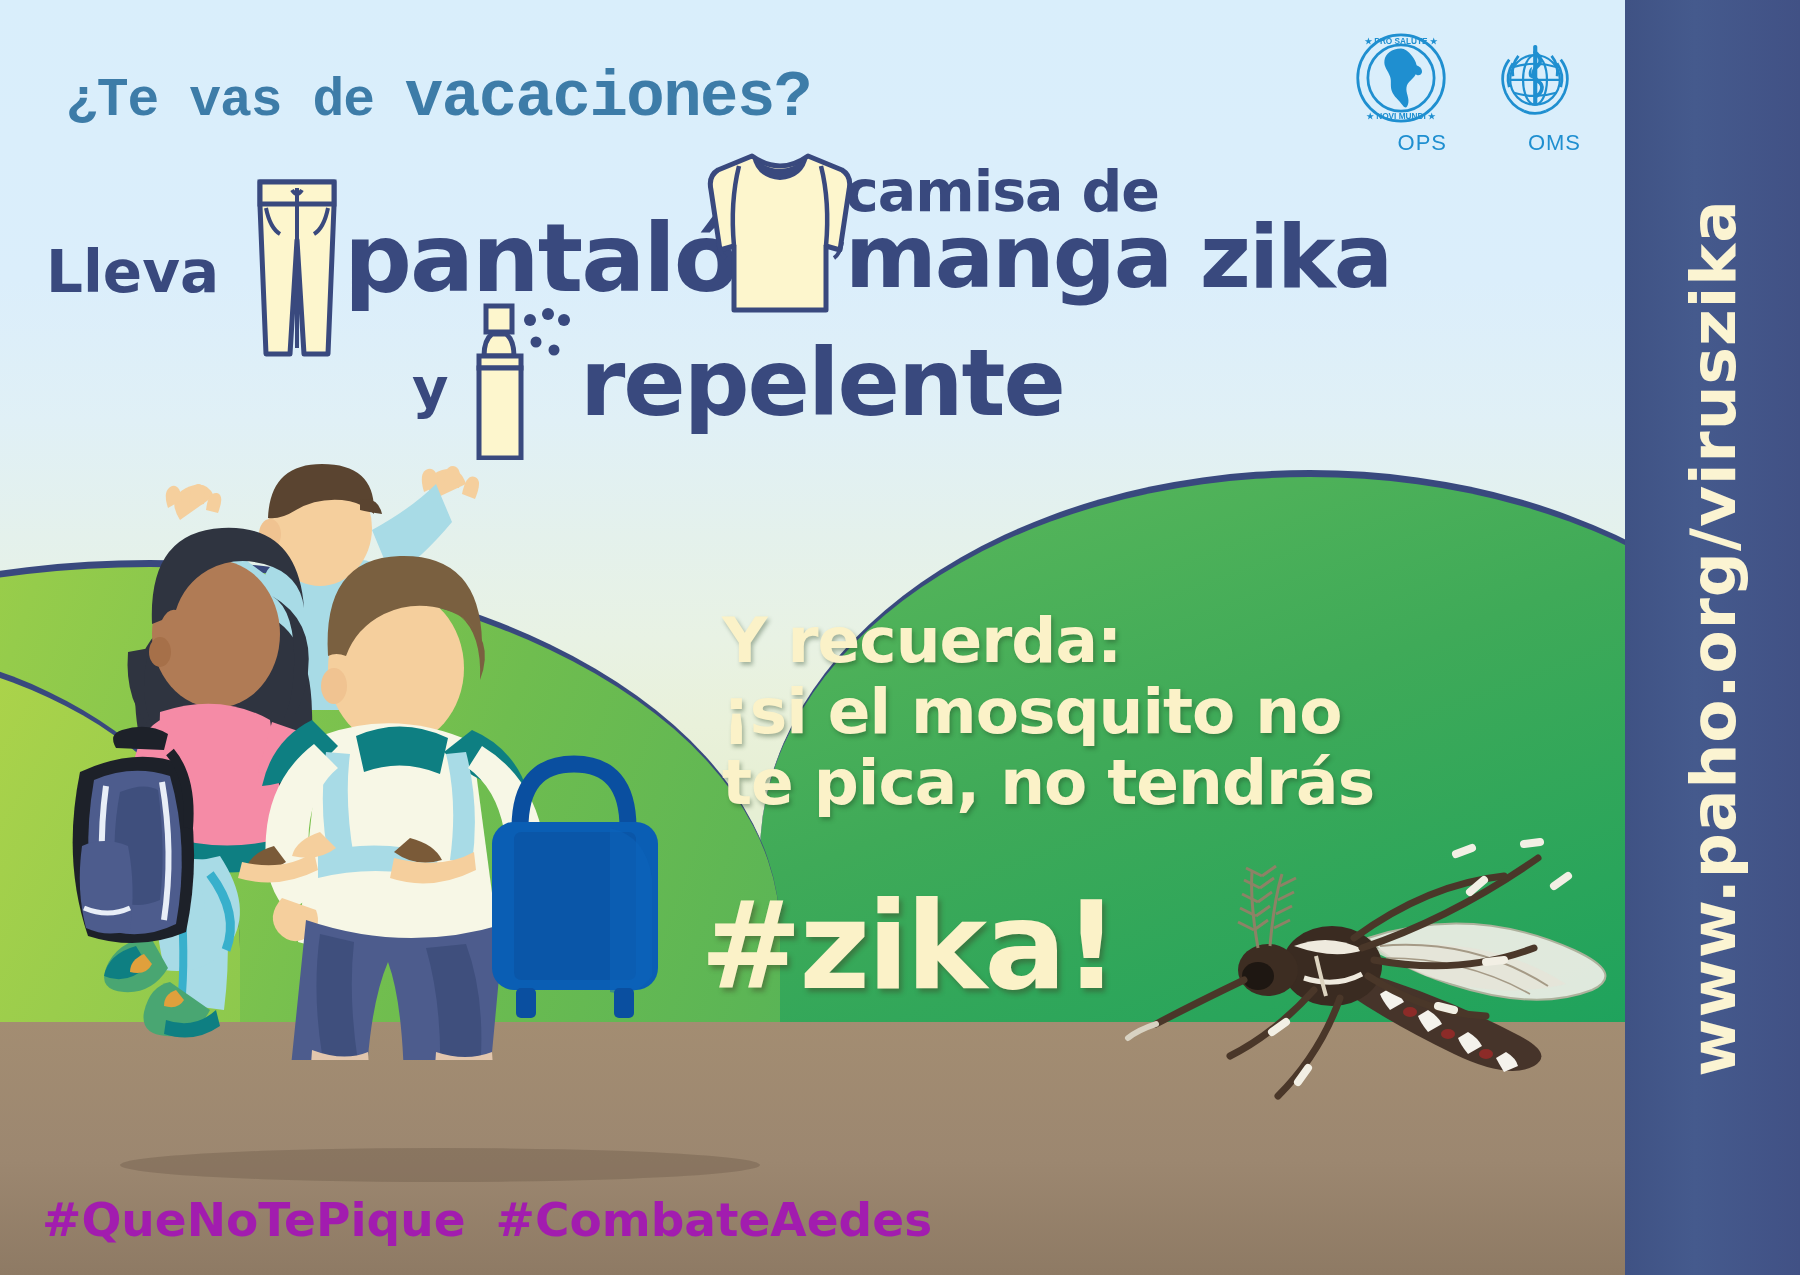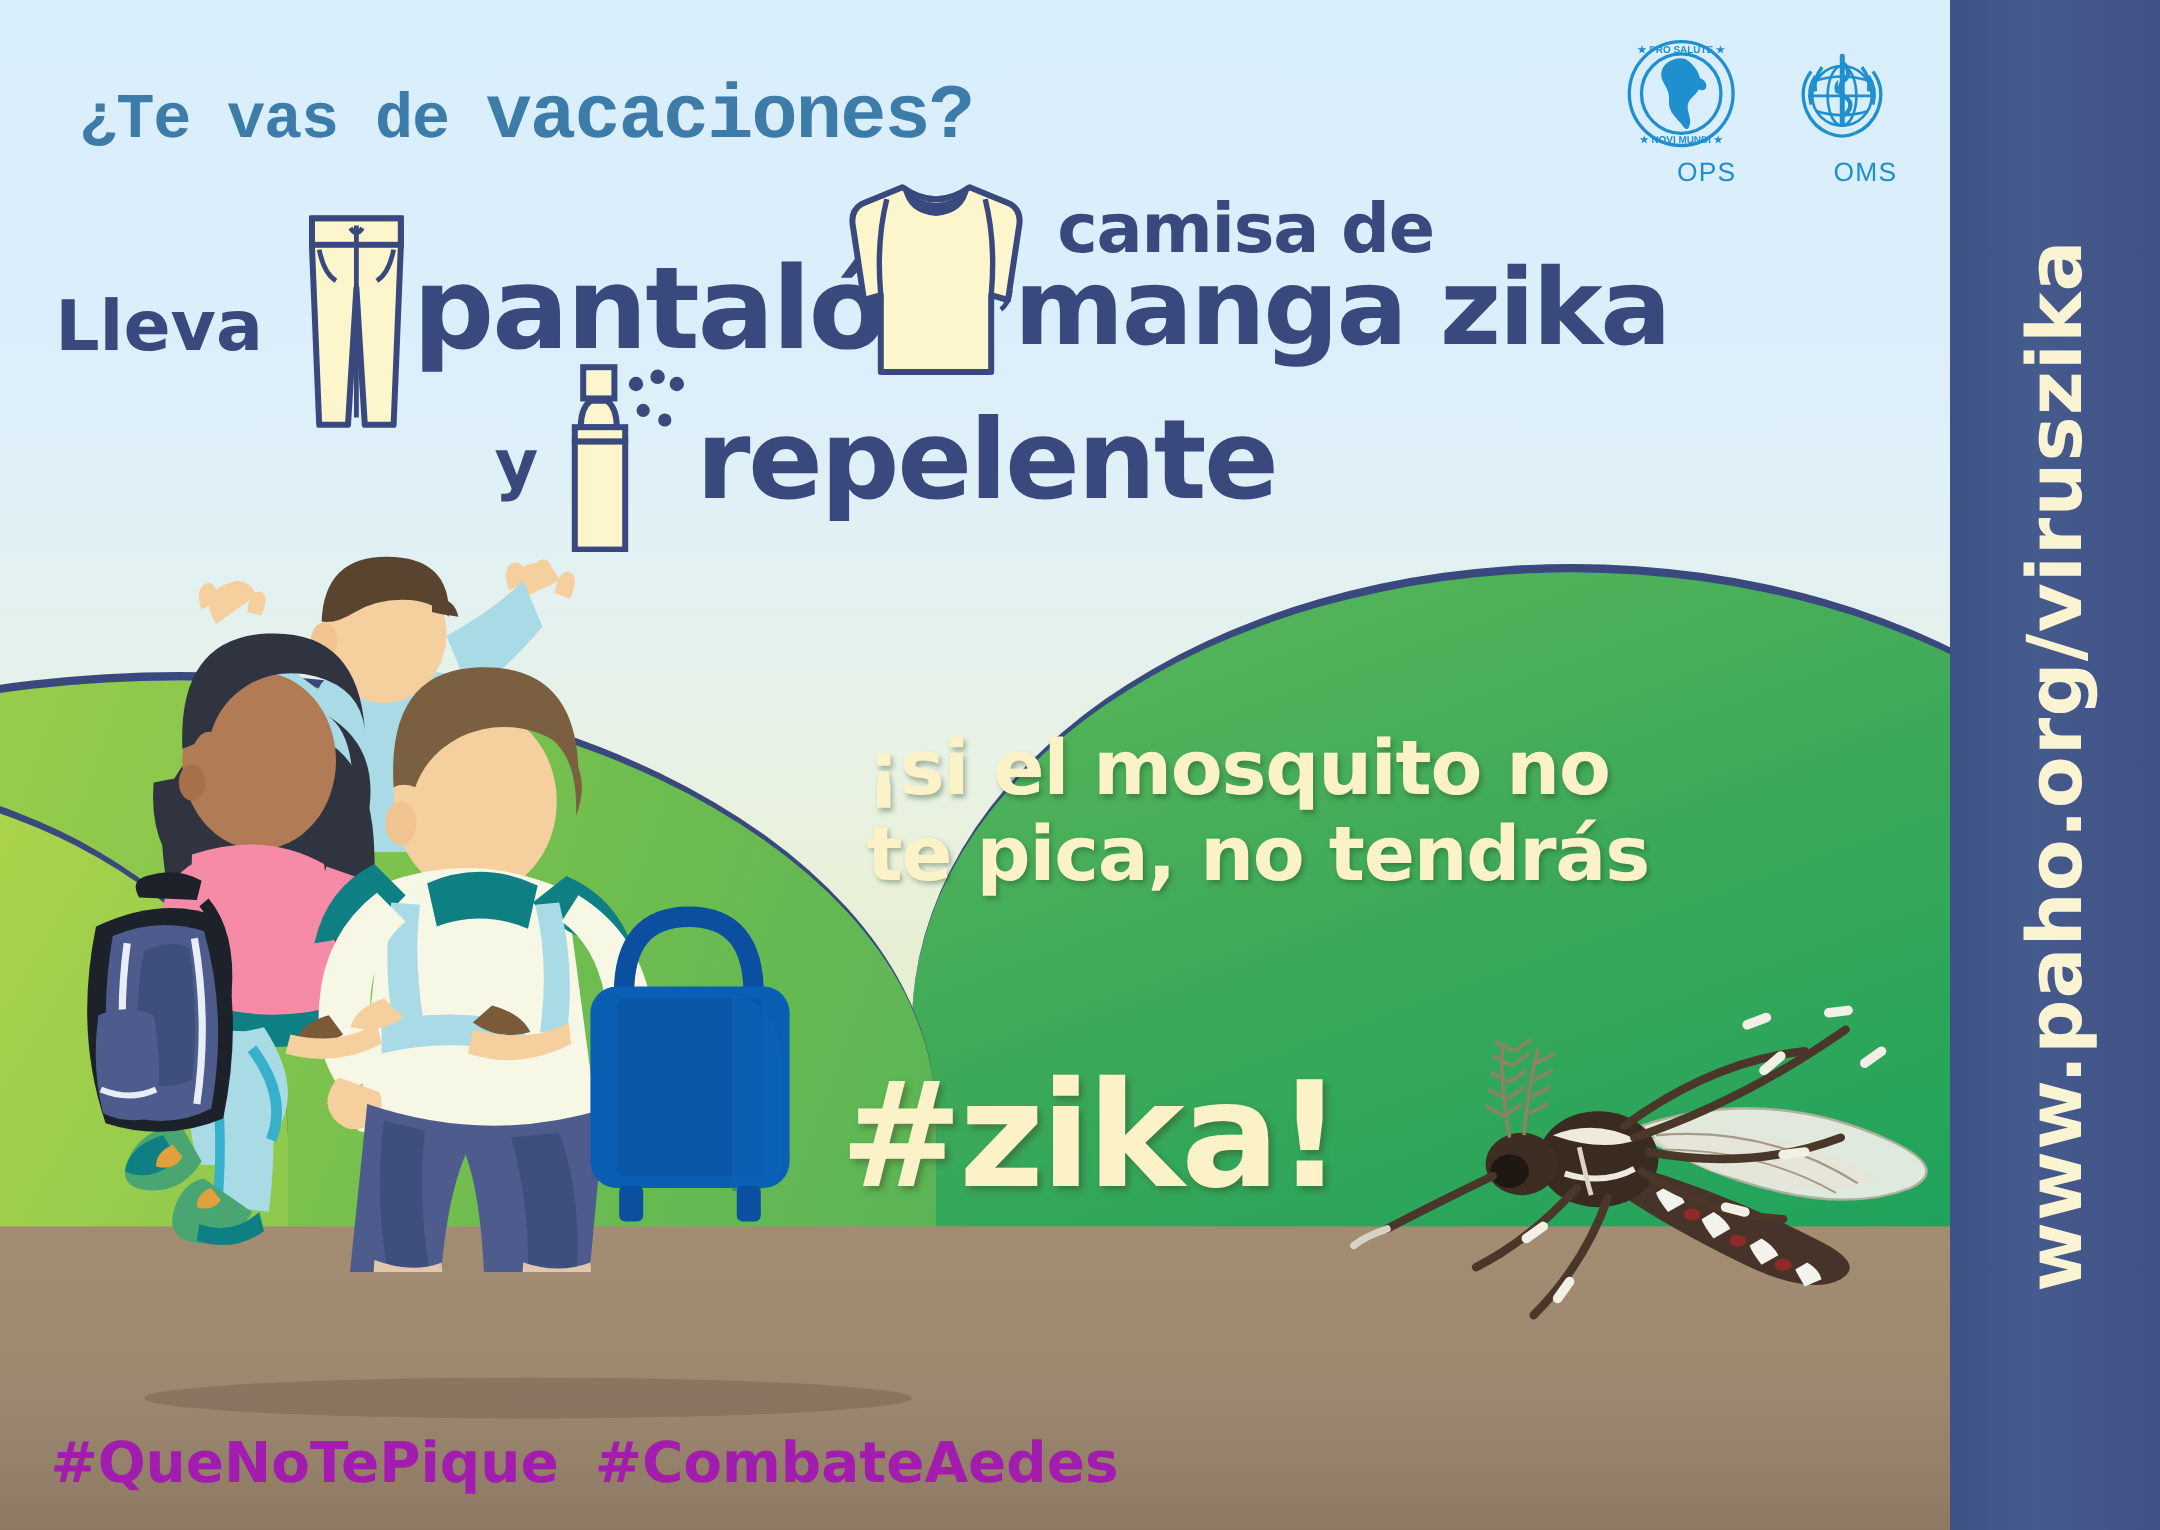--- a/index.html
+++ b/index.html
@@ -74,21 +74,21 @@
     position:absolute; left:0; top:42px; font-size:58px; font-weight:bold;
     color:#39497e; font-family:"DejaVu Sans", sans-serif;
   }
   .word-pantalon {
     position:absolute; left:298px; top:7px; font-size:95px; font-weight:bold;
     color:#39497e; font-family:"DejaVu Sans", sans-serif; letter-spacing:-2px;
   }
   .camisa-block { position:absolute; left:845px; top:165px; line-height:.92; }
   .camisa-small {
     font-size:57px; font-weight:bold; color:#39497e;
-    font-family:"DejaVu Sans", sans-serif; letter-spacing:-1px;margin-left:36px;
+    font-family:"DejaVu Sans", sans-serif; letter-spacing:-1px;
   }
   .camisa-big {
     font-size:88px; font-weight:bold; color:#39497e;
     font-family:"DejaVu Sans", sans-serif; letter-spacing:-2px;
   }
   .lbl-y {
     position:absolute; left:412px; top:355px; font-size:56px; font-weight:bold;
     color:#39497e; font-family:"DejaVu Sans", sans-serif;
   }
   .word-repelente {
@@ -337,20 +337,21 @@
   <svg class="icon-abs" style="left:470px; top:710px;" width="210" height="320" viewBox="0 0 210 320">
     <path d="M50 118 q0 -64 54 -64 q54 0 54 64" stroke="#0a4fa0" stroke-width="17" fill="none"></path>
     <rect x="22" y="112" width="166" height="168" rx="22" fill="#0a5eb4"></rect>
     <path d="M44 130 q0 -8 8 -8 h106 q8 0 8 8 v132 q0 8 -8 8 h-106 q-8 0 -8 -8 Z" fill="#0a56a8"></path>
     <path d="M140 118 q36 8 42 50 l0 98 q-16 22 -42 16 Z" fill="#0c63bc" opacity=".5"></path>
     <rect x="46" y="278" width="20" height="30" rx="5" fill="#0a4fa0"></rect>
     <rect x="144" y="278" width="20" height="30" rx="5" fill="#0a4fa0"></rect>
   </svg>
 
   <div class="msg">
+    <span class="l1">Y recuerda:</span>
     <span class="l2">¡si el mosquito no</span>
     <span class="l3">te pica, no tendrás</span>
   </div>
   <div class="zika">#zika!</div>
 
   <svg class="icon-abs" style="left:1118px; top:820px;" width="560" height="330" viewBox="0 0 560 330">
 
     <path d="M250 118 q104 -34 206 12 q52 24 18 40 q-56 22 -142 -6 q-62 -20 -82 -46 Z" fill="#f0efe8" opacity=".92" stroke="#b9b3a2" stroke-width="2"></path>
     <path d="M252 130 q110 -20 196 34 q-66 16 -140 -8 Z" fill="#e6e3d8" opacity=".8"></path>
     <path d="M262 126 q92 -8 168 40" stroke="#a59a86" stroke-width="2" fill="none"></path>

